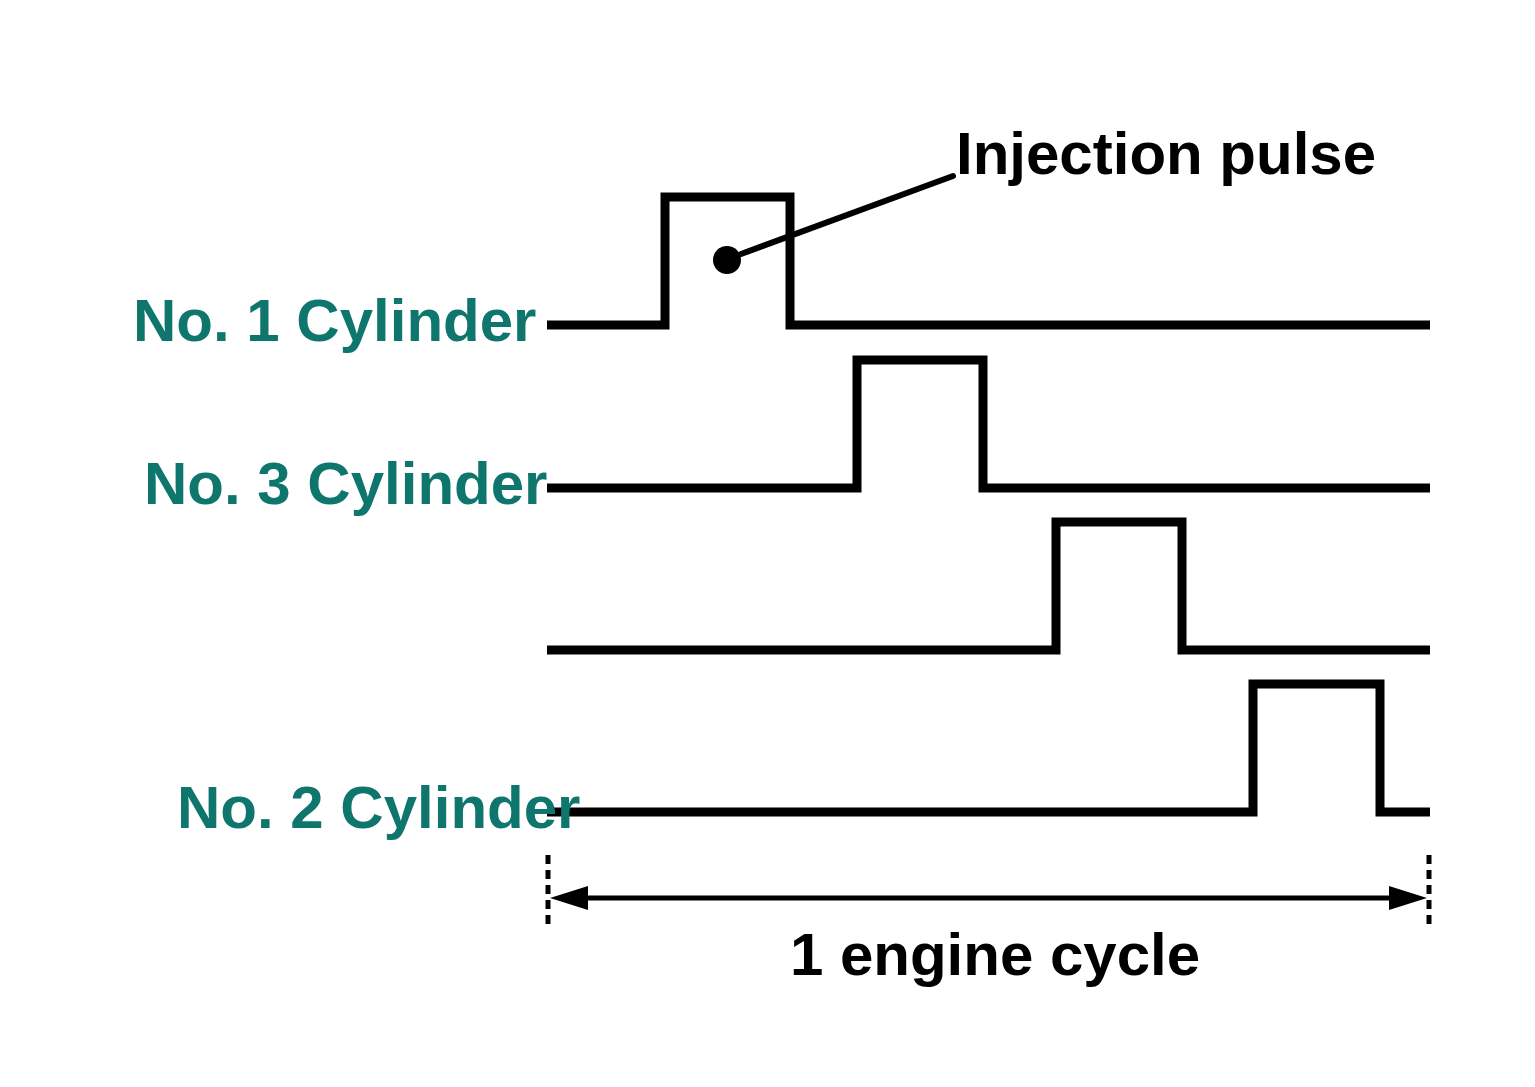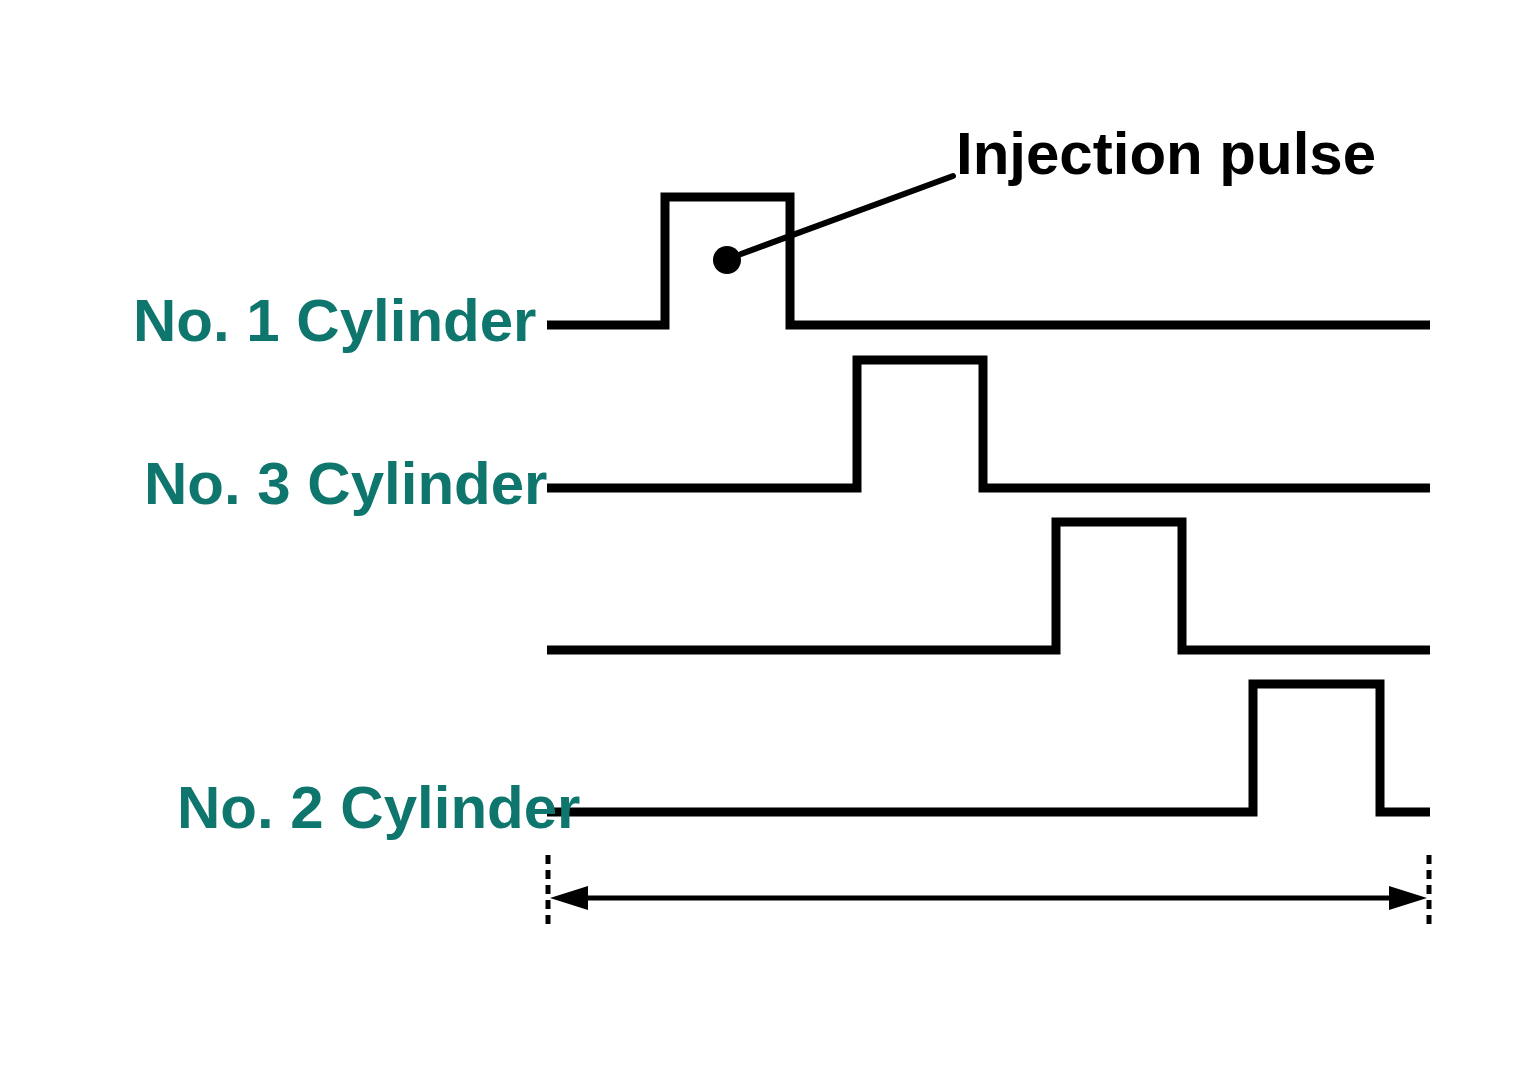--- a/index.html
+++ b/index.html
@@ -75,14 +75,15 @@
     <line class="shaft" id="arrow-shaft" x1="580" y1="898" x2="1397" y2="898"></line>
     <polygon class="head" id="head-left" points="550,898 588,886 588,910"></polygon>
     <polygon class="head" id="head-right" points="1427,898 1389,886 1389,910"></polygon>
   </svg>
 
   <div class="sig-label" style="left: 133px; top: 321px;">No. 1 Cylinder</div>
   <div class="sig-label" style="left: 144px; top: 484px;">No. 3 Cylinder</div>
   <div class="sig-label" style="left: 133px; top: 808px; margin-left: 44px;">No. 2 Cylinder</div>
 
   <div class="ann-label" id="injection-label" style="left: 956px; top: 124px;">Injection pulse</div>
+  <div class="cycle-label" id="cycle-label" style="left: 995px; top: 925px;">1 engine cycle</div>
 
 </div>
 
 </body></html>

